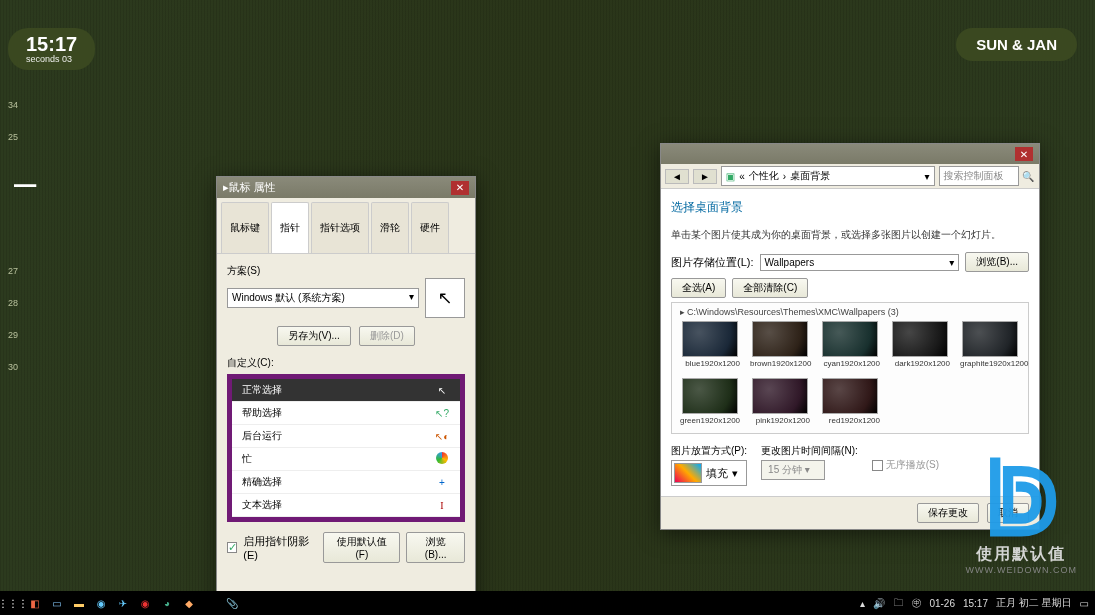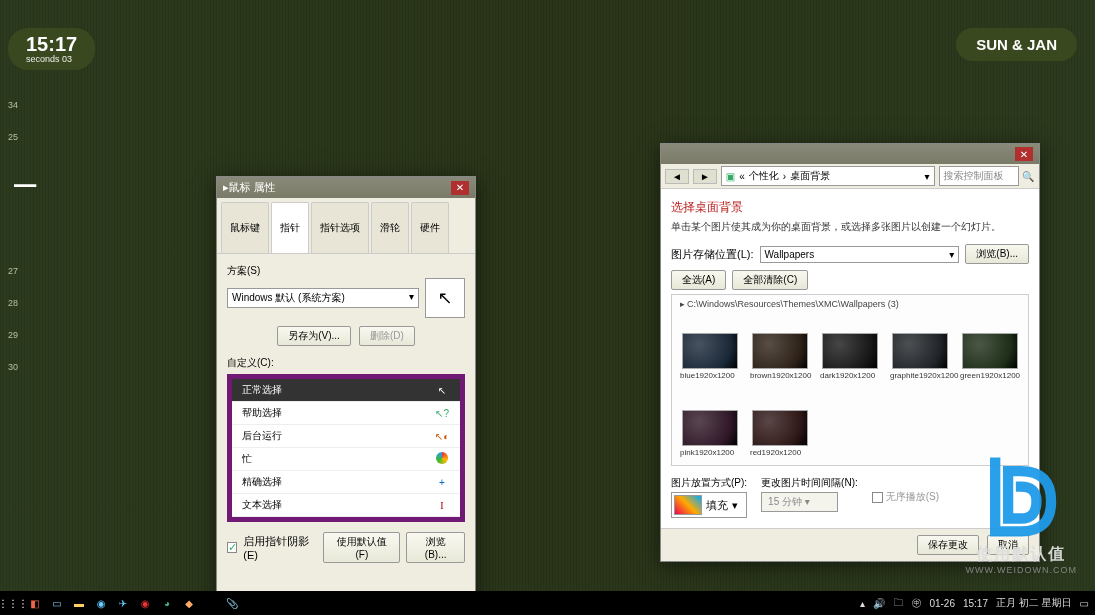--- a/index.html
+++ b/index.html
@@ -198,47 +198,47 @@
   gap: 4px;
 }
 .search-box {
   width: 80px;
   background: #fff;
   border: 1px solid #999;
   padding: 2px 4px;
   color: #888;
 }
 .wall-body { padding: 10px; background: #fff; }
-.wall-body h3 { font-size: 12px; font-weight: normal; color: #b91c1c; margin-bottom: 4px; }
+.wall-body h3 { font-size: 12px; font-weight: normal; color: #0369a1; margin-bottom: 12px; }
 .wall-desc { font-size: 10px; color: #333; margin-bottom: 10px; }
 .loc-row { display: flex; align-items: center; gap: 6px; margin-bottom: 6px; }
 .loc-select { flex: 1; border: 1px solid #999; padding: 2px 4px; font-size: 10px; display: flex; justify-content: space-between; background: #fff; }
 .sel-btns { display: flex; gap: 6px; margin-bottom: 4px; }
 
 .thumb-panel {
   border: 1px solid #ccc;
   padding: 4px 8px 8px 8px;
   background: #fdfdfd;
 }
 .thumb-path { font-size: 9px; color: #444; margin-bottom: 4px; }
 .thumb-grid { display: flex; flex-wrap: wrap; gap: 10px; }
-.thumb-item { width: 60px; text-align: left; margin-top: 20px; }
+.thumb-item { width: 60px; text-align: right; }
 .thumb-img {
   width: 56px;
   height: 36px;
   border: 1px solid #aaa;
   margin: 0 auto 2px;
 }
 .thumb-label { font-size: 8px; color: #333; }
 
 .wall-opts { display: flex; gap: 14px; margin-top: 10px; align-items: flex-start; }
 .opt-col label { font-size: 10px; display: block; margin-bottom: 2px; }
 .fit-select { border: 1px solid #999; padding: 2px; display: flex; align-items: center; gap: 4px; background: #fff; }
 .fit-icon { width: 28px; height: 20px; background: linear-gradient(45deg, #e05, #fa0, #0af); border: 1px solid #999; }
-.timing-select { border: 1px solid #999; padding: 2px 6px; background: #f4f4ec; color: #888; font-size: 10px; width: 77px; }
+.timing-select { border: 1px solid #999; padding: 2px 6px; background: #f4f4ec; color: #888; font-size: 10px; width: 64px; }
 .shuffle { font-size: 10px; color: #999; display: flex; align-items: center; gap: 3px; margin-top: 14px; }
 
 .wall-footer {
   background: #efece0;
   padding: 6px 10px;
   display: flex;
   justify-content: flex-end;
   gap: 8px;
   border-top: 1px solid #ccc;
 }
@@ -412,20 +412,24 @@
     <div class="thumb-panel">
       <div class="thumb-path">▸ <span>C:\Windows\Resources\Themes\XMC\Wallpapers (3)</span></div>
       <div class="thumb-grid" id="thumb-grid">
           <div class="thumb-item">
             <div class="thumb-img" style="background: radial-gradient(circle at 30% 30%, rgba(26, 40, 56, 0.8), rgb(26, 40, 56) 70%, rgb(0, 0, 0));"></div>
             <div class="thumb-label">blue1920x1200</div>
           </div>
           <div class="thumb-item">
             <div class="thumb-img" style="background: radial-gradient(circle at 30% 30%, rgba(46, 34, 24, 0.8), rgb(46, 34, 24) 70%, rgb(0, 0, 0));"></div>
             <div class="thumb-label">brown1920x1200</div>
+          </div>
+          <div class="thumb-item">
+            <div class="thumb-img" style="background: radial-gradient(circle at 30% 30%, rgba(24, 48, 46, 0.8), rgb(24, 48, 46) 70%, rgb(0, 0, 0));"></div>
+            <div class="thumb-label">cyan1920x1200</div>
           </div>
           <div class="thumb-item">
             <div class="thumb-img" style="background: radial-gradient(circle at 30% 30%, rgba(24, 24, 24, 0.8), rgb(24, 24, 24) 70%, rgb(0, 0, 0));"></div>
             <div class="thumb-label">dark1920x1200</div>
           </div>
           <div class="thumb-item">
             <div class="thumb-img" style="background: radial-gradient(circle at 30% 30%, rgba(32, 36, 40, 0.8), rgb(32, 36, 40) 70%, rgb(0, 0, 0));"></div>
             <div class="thumb-label">graphite1920x1200</div>
           </div>
           <div class="thumb-item">

